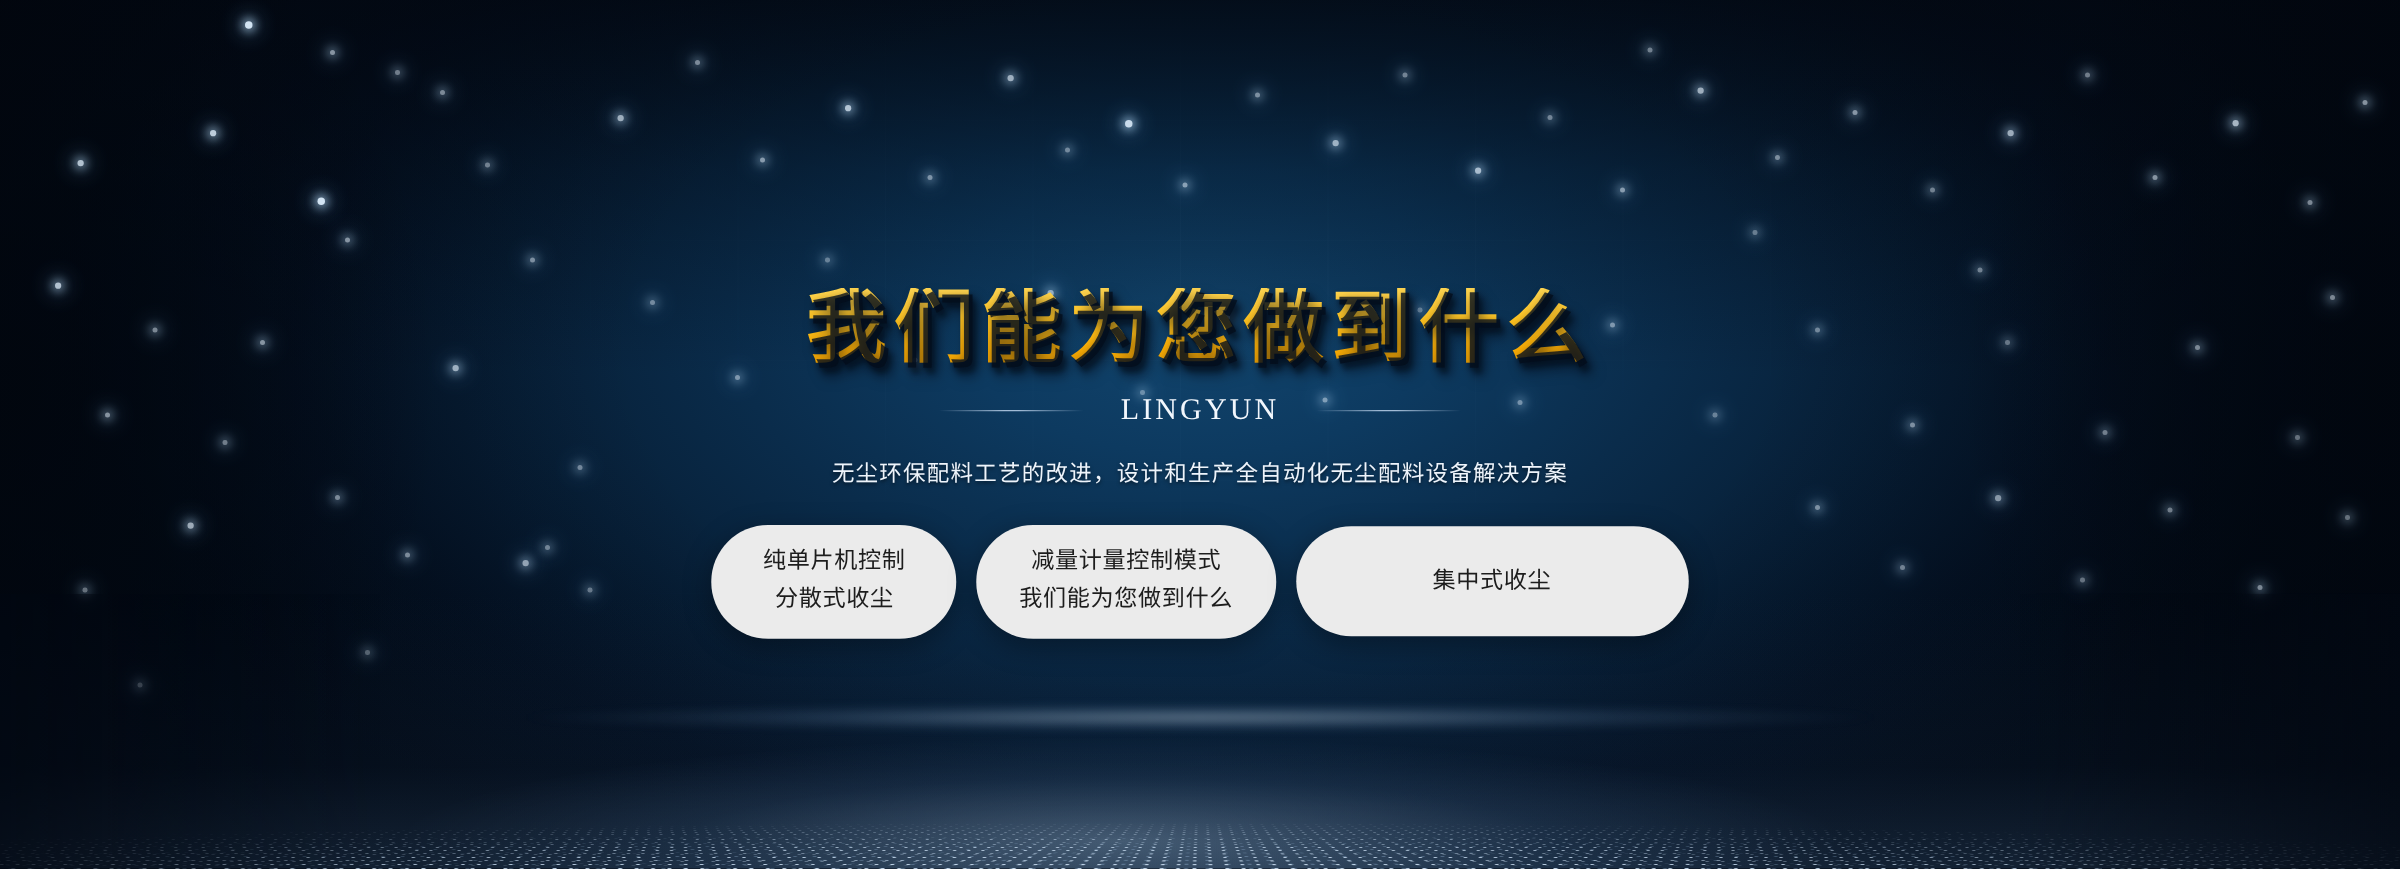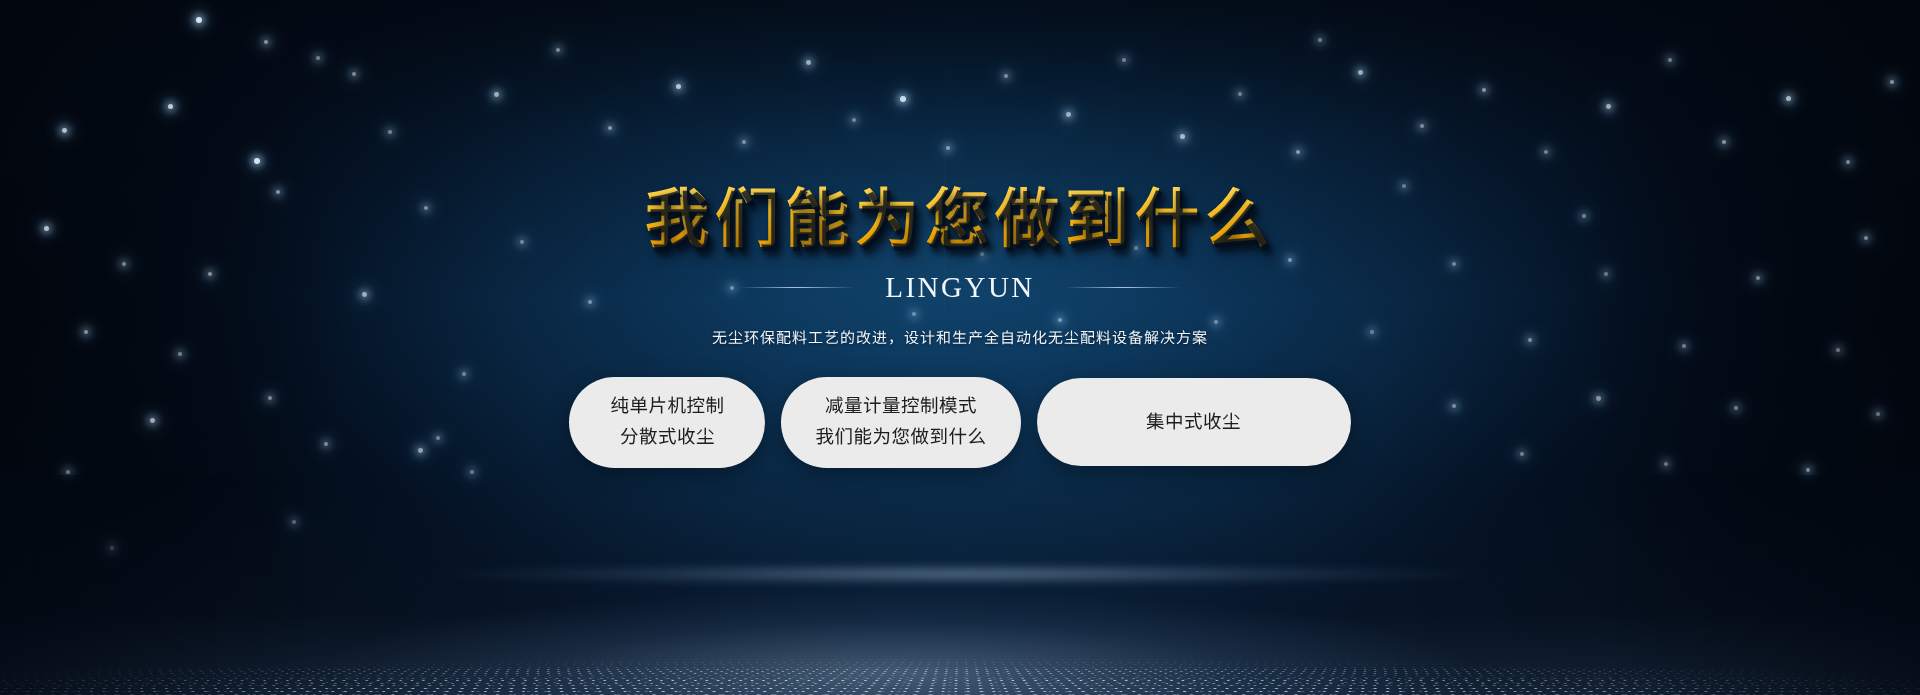--- a/index.html
+++ b/index.html
@@ -139,20 +139,21 @@
   }
 
   
   .content {
     position: absolute;
     inset: 0;
     display: flex;
     flex-direction: column;
     align-items: center;
     padding-top: 186px;
+    margin-top: 44px;
   }
 
   .headline {
     font-family: "DejaVu Sans", "Liberation Sans", sans-serif;
     font-size: 64px;
     font-weight: 700;
     line-height: 1.05;
     letter-spacing: 6px;
     color: #ffc21a;
     background: linear-gradient(to bottom, #ffd653 0%, #ffc422 38%, #f9ad06 72%, #e89b02 100%);
@@ -174,30 +175,30 @@
     gap: 30px;
     margin-top: 18px;
   }
   .sub-rule {
     width: 116px;
     height: 1px;
     background: linear-gradient(to right, rgba(200,220,245,0) 0%, rgba(205,225,248,.78) 45%, rgba(205,225,248,.78) 55%, rgba(200,220,245,0) 100%);
   }
   .sub-en {
     font-family: "Liberation Serif", "DejaVu Serif", serif;
-    font-size: 29px;
+    font-size: 24px;
     letter-spacing: 2.5px;
     color: #f2f7fd;
     white-space: nowrap;
   }
 
   .desc {
     margin-top: 22px;
     font-family: "DejaVu Sans", "Liberation Sans", sans-serif;
-    font-size: 15px;
+    font-size: 18px;
     letter-spacing: 1px;
     color: #eef4fb;
     white-space: nowrap;
     text-shadow: 0 1px 3px rgba(0,0,0,.5);
   }
 
   .cards {
     display: flex;
     align-items: center;
     justify-content: center;

